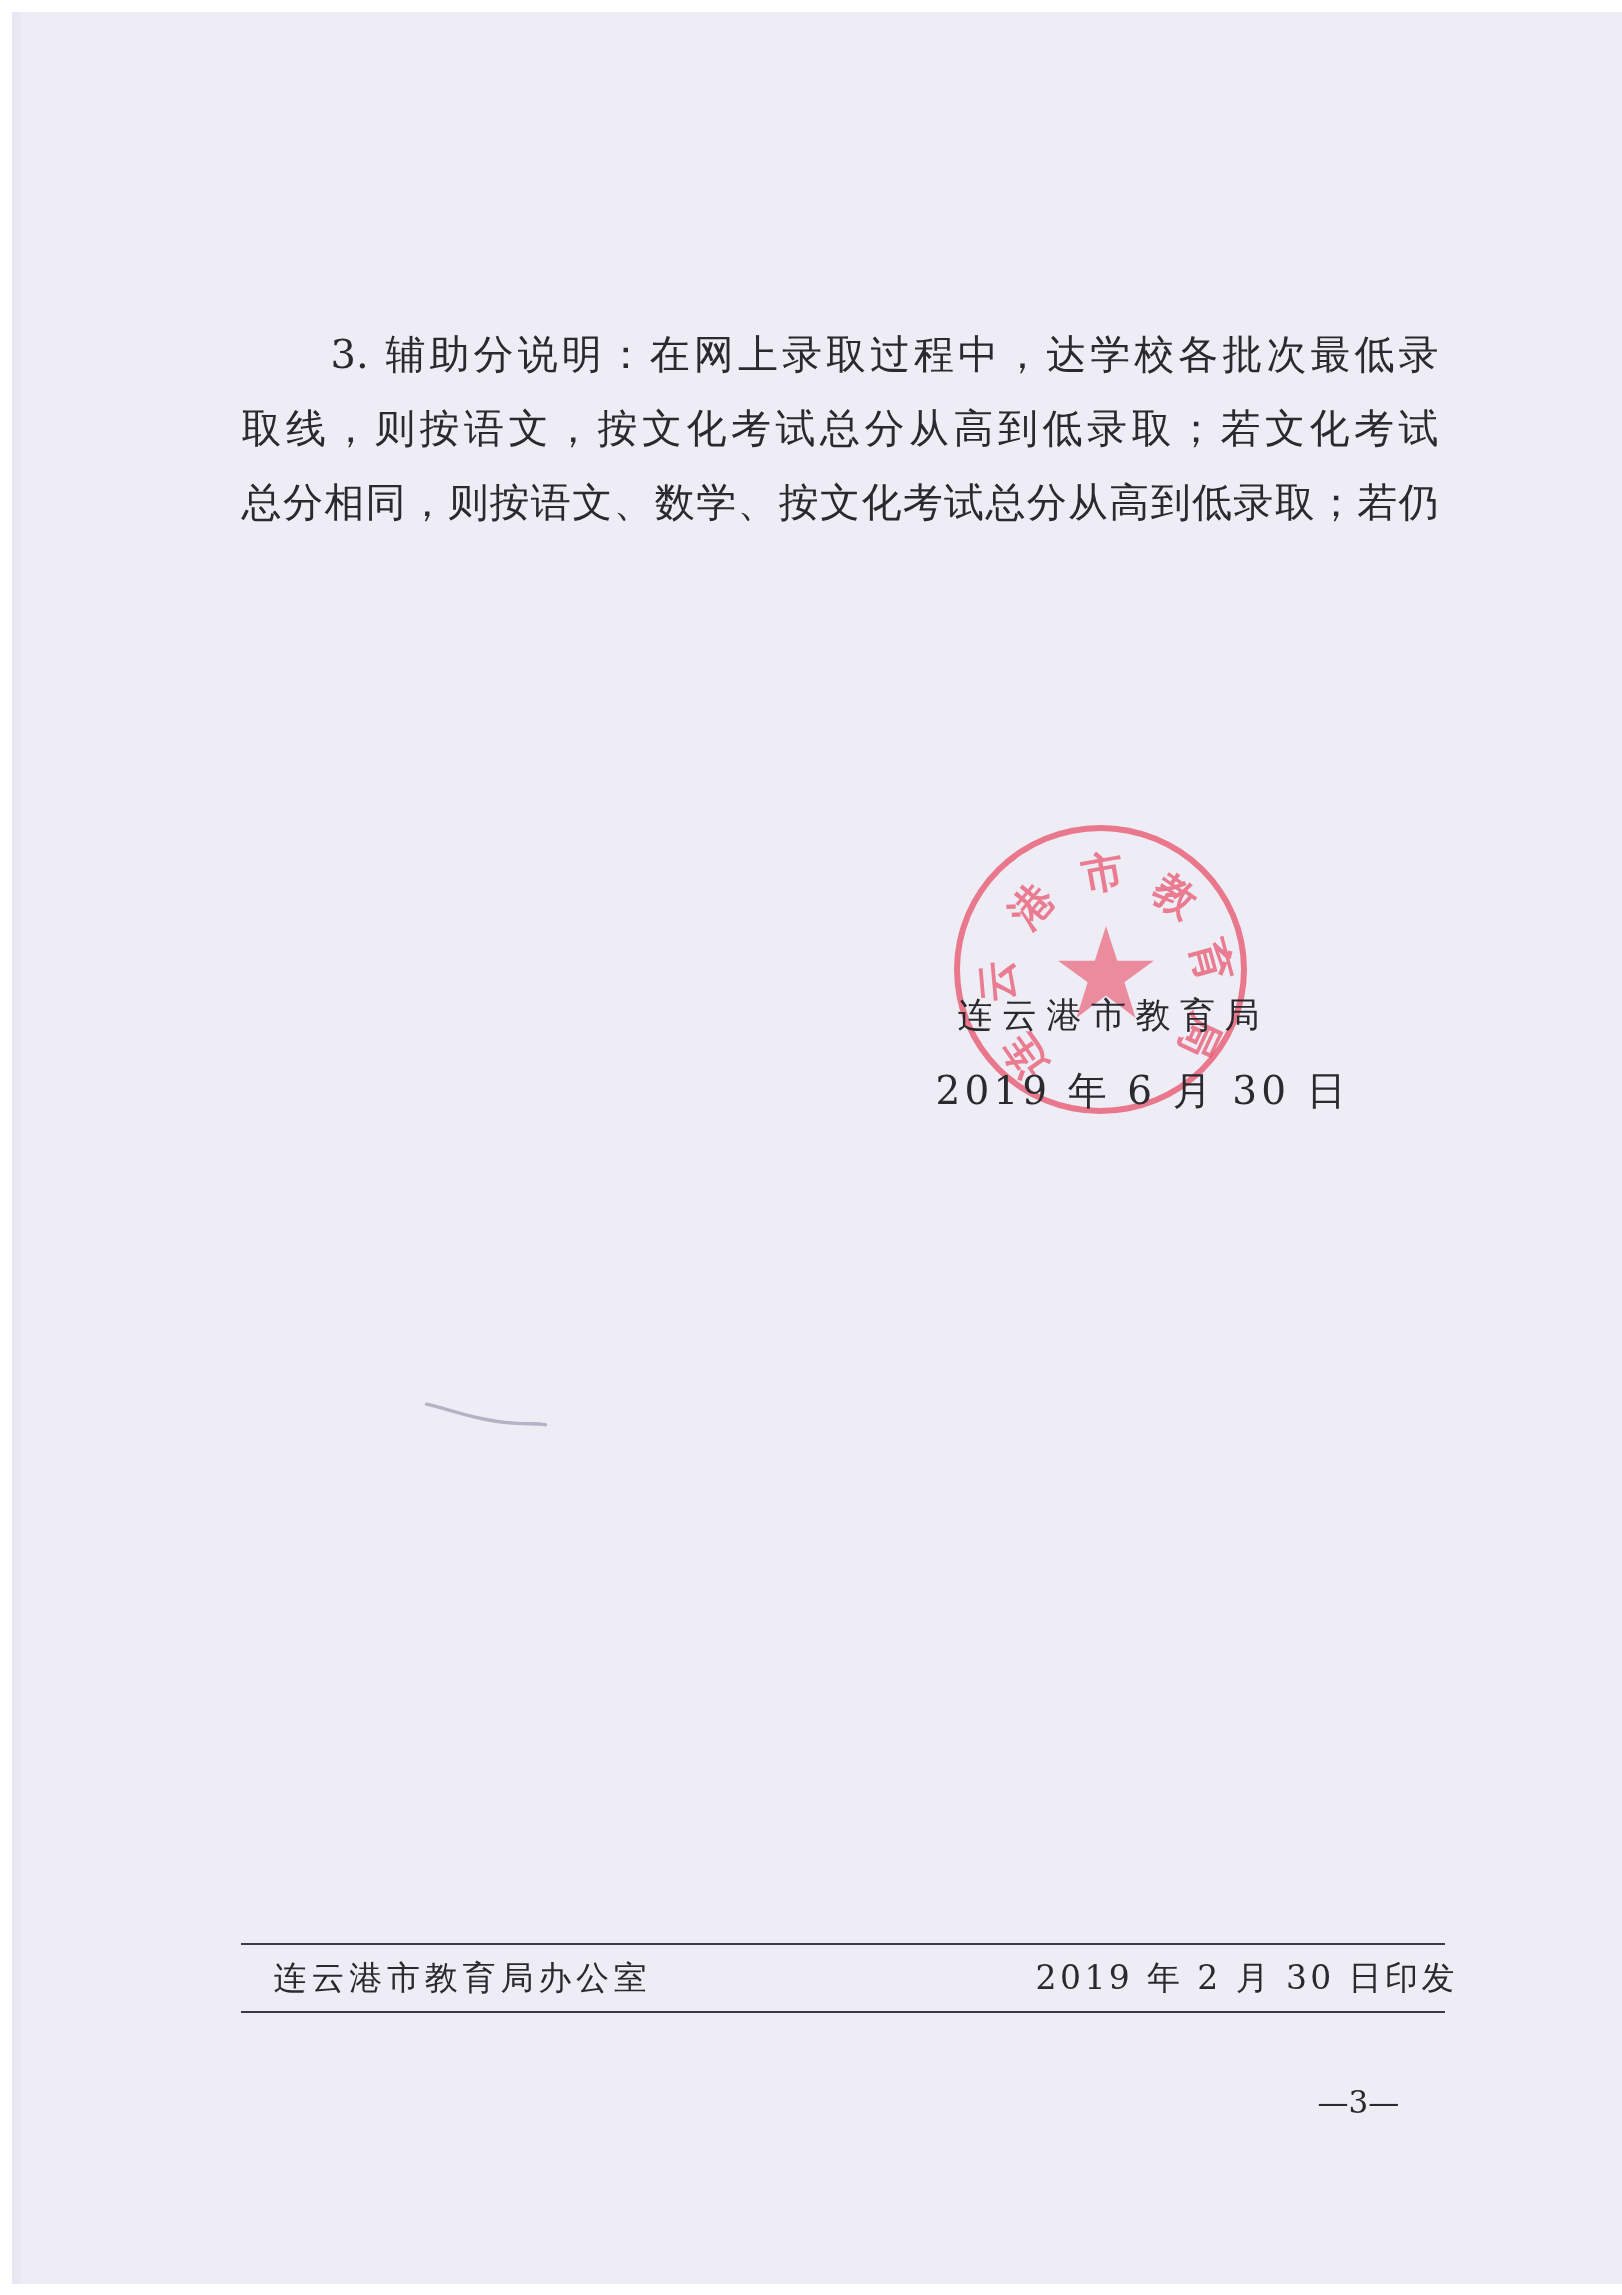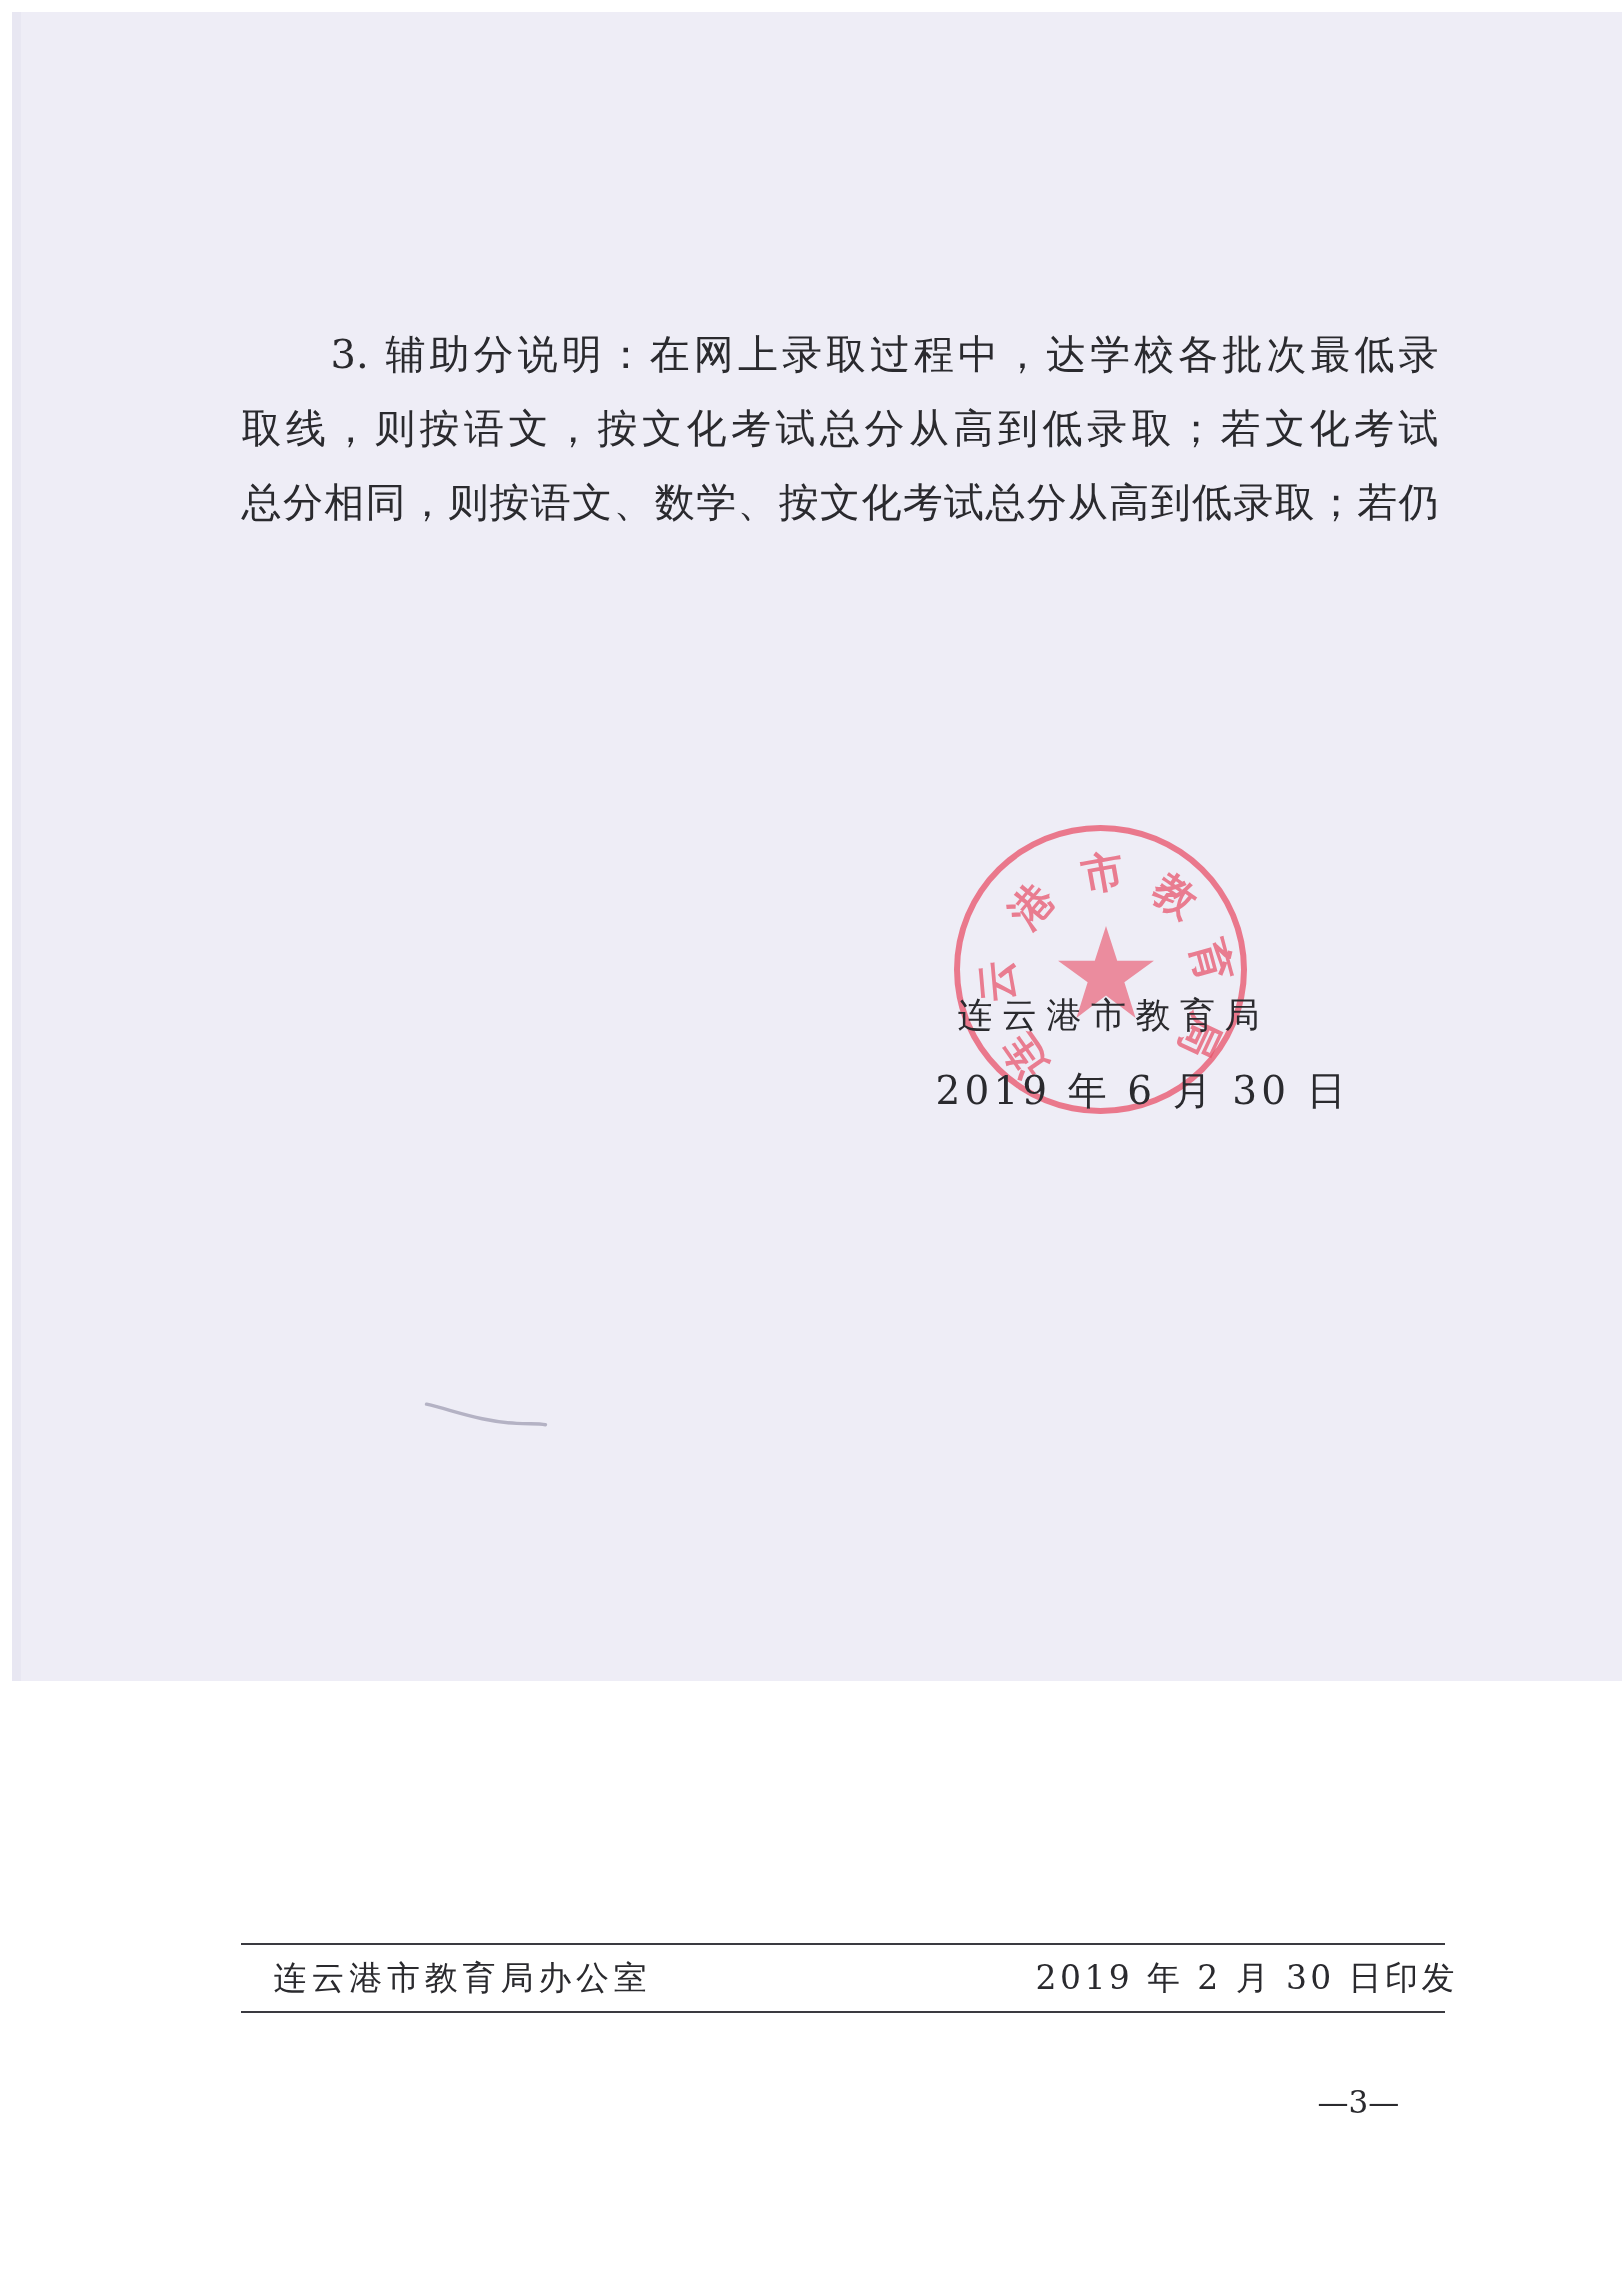--- a/index.html
+++ b/index.html
@@ -3,21 +3,21 @@
 <meta charset="utf-8">
 <style>
   html, body { margin: 0; padding: 0; }
   body {
     width: 1623px; height: 2295px; position: relative; overflow: hidden;
     background: #ffffff;
     font-family: "DejaVu Serif", "Liberation Serif", serif;
     color: #2a2a2e;
   }
   .paper {
-    position: absolute; left: 11.6px; top: 11.6px; width: 1611px; height: 1669px;
+    position: absolute; left: 11.6px; top: 11.6px; width: 1611px; height: 2272px;
     background: #eeedf6;
   }
   .paper::before {
     content: ""; position: absolute; left: 0; top: 0; bottom: 0; width: 9.5px;
     background: #e8e7f2;
   }
   .body-text {
     position: absolute; left: 230px; top: 305px; width: 1197px;
     font-size: 40px; line-height: 74px;
     text-align: justify; text-align-last: justify;

